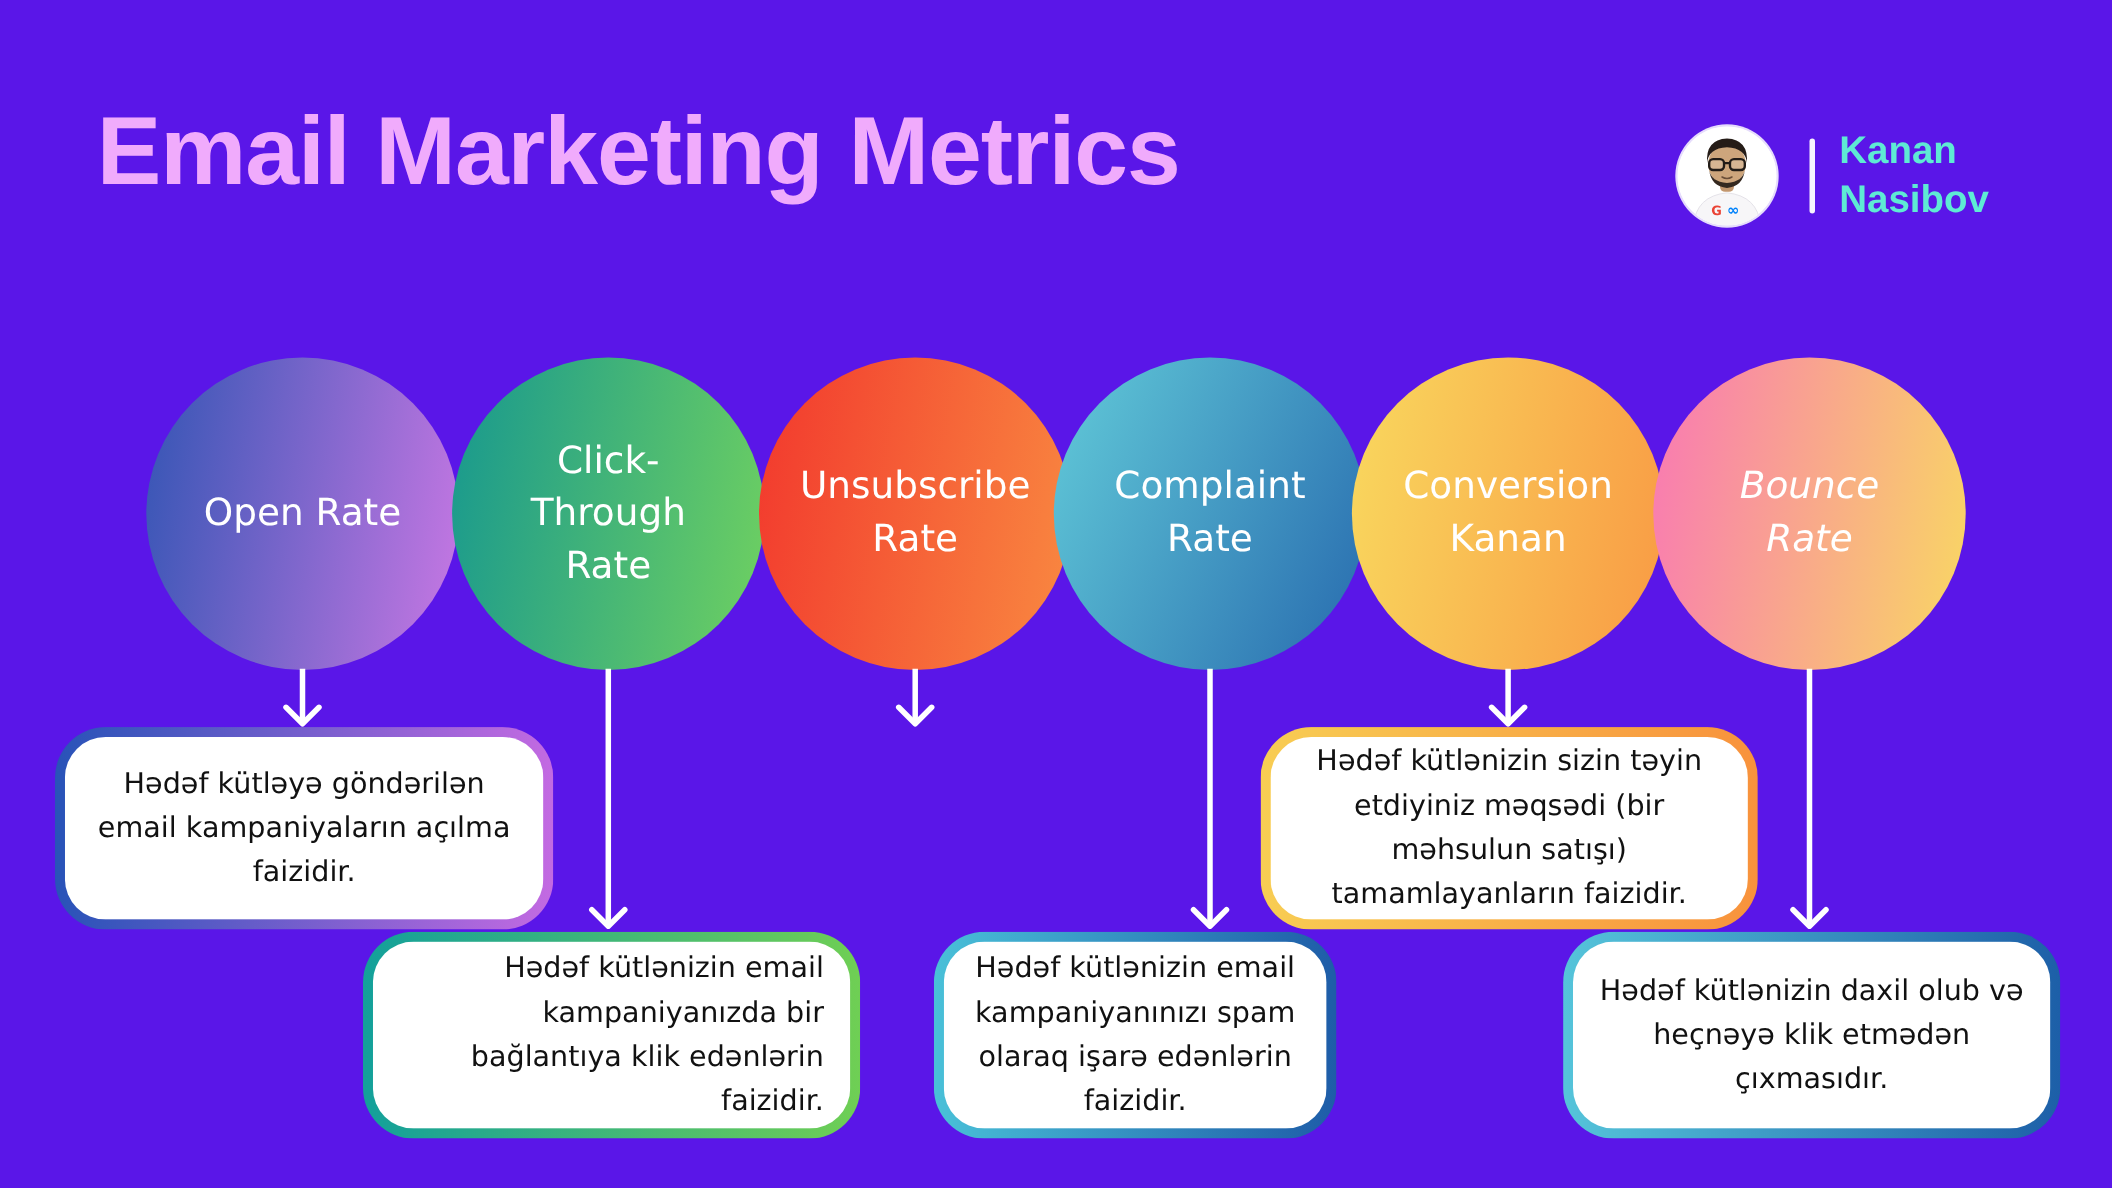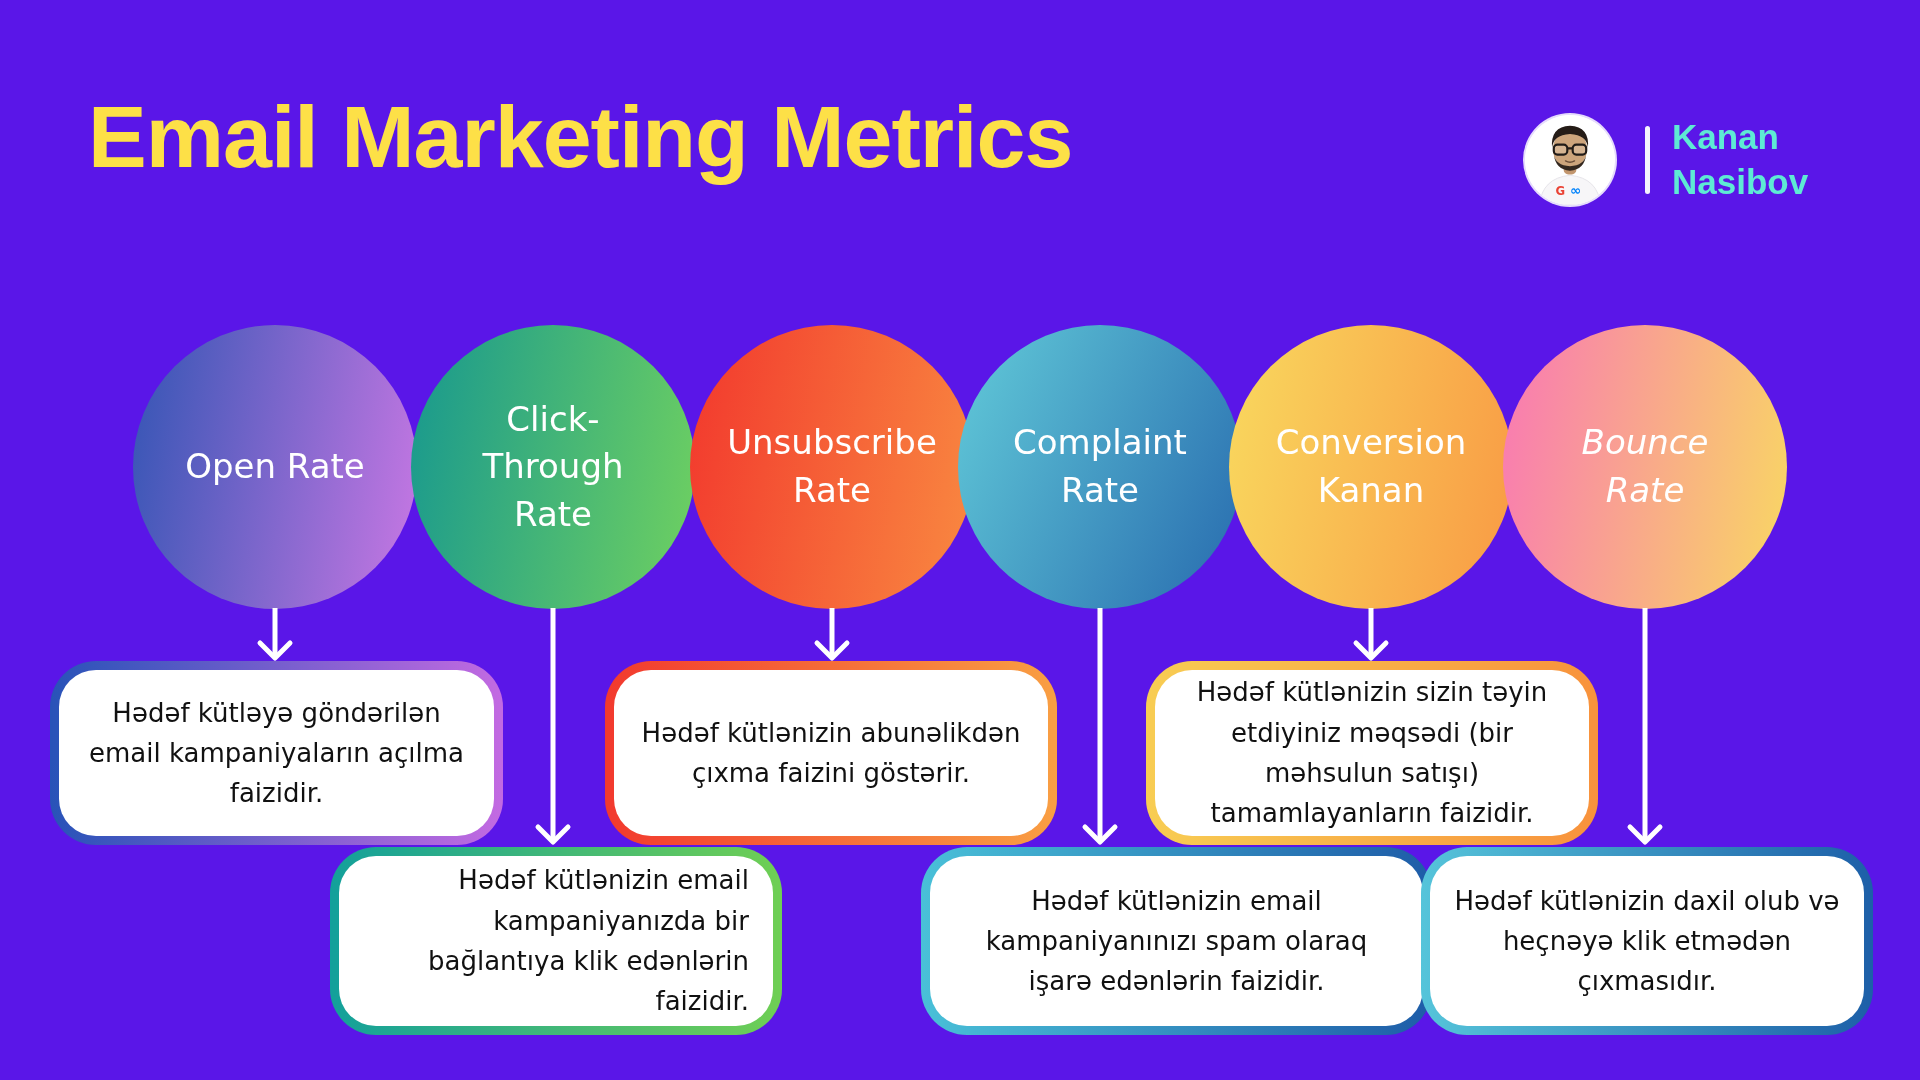--- a/index.html
+++ b/index.html
@@ -3,21 +3,21 @@
 <meta charset="utf-8">
 <style>
   html,body{margin:0;padding:0;background:#2a0a6e;}
   .canvas{
     position:relative;width:1920px;height:1080px;overflow:hidden;
     font-family:"DejaVu Sans","Liberation Sans",sans-serif;
   }
   
   .title{
     position:absolute;left:88px;top:86px;
-    font-size:88px;font-weight:800;letter-spacing:-1px;color:#fde047;
+    font-size:88px;font-weight:800;letter-spacing:-1px;color:#f0abfc;
     font-family:"Liberation Sans","DejaVu Sans",sans-serif;
   }
   .author{position:absolute;left:1525px;top:115px;display:flex;align-items:center;}
   .avatar{
     width:90px;height:90px;border-radius:50%;background:#fff;
     overflow:hidden;flex:0 0 auto;box-shadow:0 0 0 2px rgba(255,255,255,.85);
   }
   .avatar svg{display:block;width:100%;height:100%;}
   .author-sep{width:5px;height:68px;border-radius:3px;background:rgba(255,255,255,.95);margin:0 22px 0 30px;}
   .author-name{
@@ -39,21 +39,21 @@
   
   .descbox{
     position:absolute;border:9px solid transparent;border-radius:46px;
     display:flex;align-items:center;justify-content:center;text-align:center;
     padding:10px 24px;box-sizing:border-box;
     color:#111;font-size:26px;line-height:1.55;font-weight:400;
   }
   .b0{left:50px;  top:661px;width:453px;height:184px}
   .b1{left:330px; top:847px;width:452px;height:188px}
   .b2{left:605px; top:661px;width:452px;height:184px}
-  .b3{left:921px; top:847px;width:511px;height:188px}
+  .b3{left:849px; top:847px;width:366px;height:188px}
   .b4{left:1146px;top:661px;width:452px;height:184px}
   .b5{left:1421px;top:847px;width:452px;height:188px}
 </style>
 </head>
 <body>
 
 <div class="canvas" style="background-color: rgb(90, 22, 232);">
 
   <div class="title">Email Marketing Metrics</div>
 
@@ -140,23 +140,20 @@
         <polyline points="7,221 22,236 37,221" fill="none" stroke="#fff" stroke-width="5" stroke-linecap="round" stroke-linejoin="round"></polyline>
       </svg>
   </div>
 
   <div class="descbox b0" style="background: linear-gradient(rgb(255, 255, 255), rgb(255, 255, 255)) padding-box padding-box, linear-gradient(90deg, rgb(40, 83, 184), rgb(195, 106, 226)) border-box border-box;">
     <span>Hədəf kütləyə göndərilən email kampaniyaların açılma faizidir.</span>
   </div>
   <div class="descbox b1" style="background: linear-gradient(rgb(255, 255, 255), rgb(255, 255, 255)) padding-box padding-box, linear-gradient(90deg, rgb(19, 160, 155), rgb(111, 207, 84)) border-box border-box; text-align: right;">
     <span>Hədəf kütlənizin email kampaniyanızda bir bağlantıya klik edənlərin faizidir.</span>
   </div>
-  <div class="descbox b2" style="background: linear-gradient(rgb(255, 255, 255), rgb(255, 255, 255)) padding-box padding-box, linear-gradient(90deg, rgb(242, 57, 46), rgb(249, 159, 67)) border-box border-box;">
-    <span>Hədəf kütlənizin abunəlikdən çıxma faizini göstərir.</span>
-  </div>
   <div class="descbox b3" style="background: linear-gradient(rgb(255, 255, 255), rgb(255, 255, 255)) padding-box padding-box, linear-gradient(90deg, rgb(73, 192, 216), rgb(30, 92, 168)) border-box border-box;">
     <span>Hədəf kütlənizin email kampaniyanınızı spam olaraq işarə edənlərin faizidir.</span>
   </div>
   <div class="descbox b4" style="background: linear-gradient(rgb(255, 255, 255), rgb(255, 255, 255)) padding-box padding-box, linear-gradient(90deg, rgb(248, 205, 83), rgb(248, 146, 60)) border-box border-box;">
     <span>Hədəf kütlənizin sizin təyin etdiyiniz məqsədi (bir məhsulun satışı) tamamlayanların faizidir.</span>
   </div>
   <div class="descbox b5" style="background: linear-gradient(rgb(255, 255, 255), rgb(255, 255, 255)) padding-box padding-box, linear-gradient(90deg, rgb(85, 196, 218), rgb(29, 95, 168)) border-box border-box;">
     <span>Hədəf kütlənizin daxil olub və heçnəyə klik etmədən çıxmasıdır.</span>
   </div>
 

